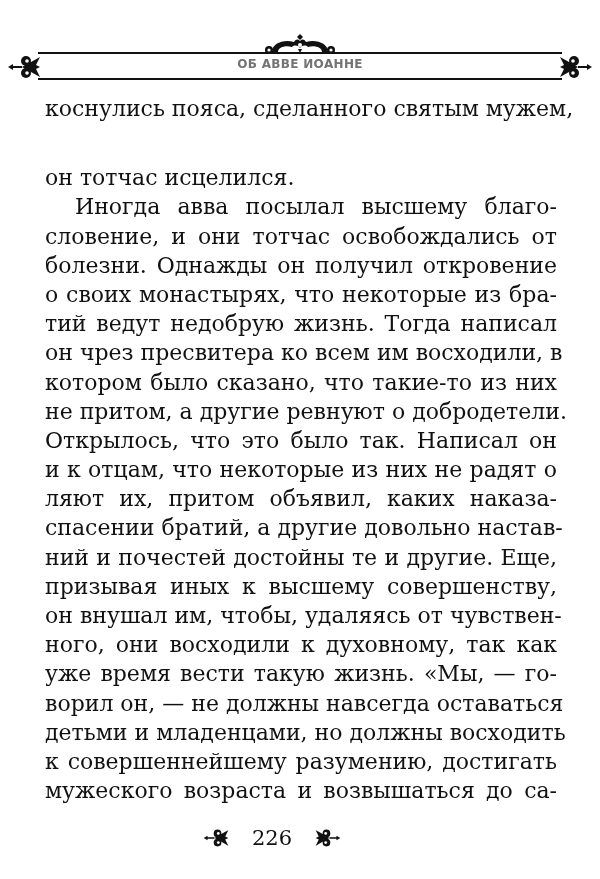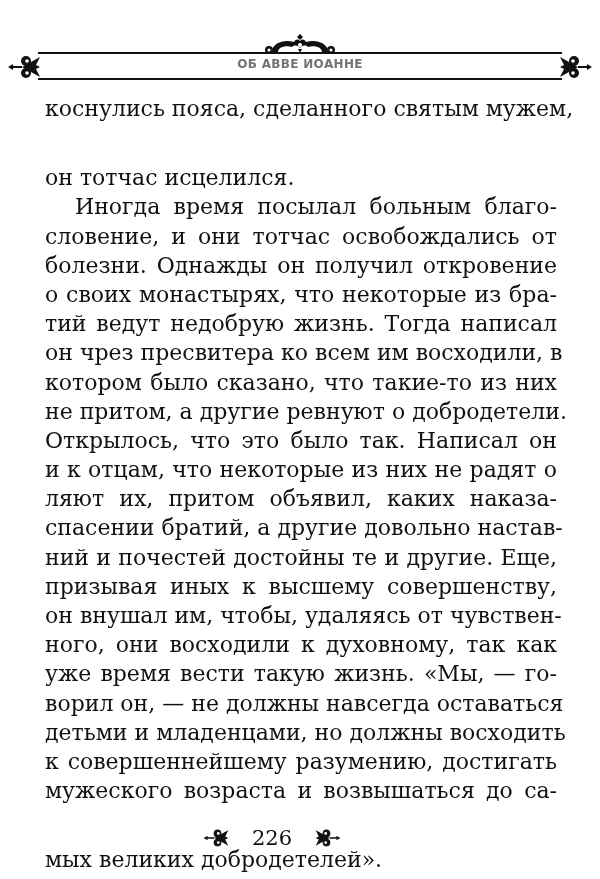--- a/index.html
+++ b/index.html
@@ -78,42 +78,41 @@
         <circle cx="21" cy="7" r="1.8" fill="#fff"></circle>
         <circle cx="21" cy="19" r="1.8" fill="#fff"></circle>
         <path d="M16 13 C22 10,28 6,34 3 L30 11 L34 13 L30 15 L34 23 C28 20,22 16,16 13Z" fill="#111"></path>
       </g>
     </svg>
   </div>
 
   <div class="body-text">
     <span class="line">коснулись пояса, сделанного святым мужем,</span>
     <span class="line last">он тотчас исцелился.</span>
-    <span class="line indent">Иногда время посылал больным благо-</span>
+    <span class="line indent">Иногда авва посылал высшему благо-</span>
     <span class="line">словение, и они тотчас освобождались от</span>
     <span class="line">болезни. Однажды он получил откровение</span>
     <span class="line">о своих монастырях, что некоторые из бра-</span>
     <span class="line">тий ведут недобрую жизнь. Тогда написал</span>
     <span class="line">он чрез пресвитера ко всем им восходили, в</span>
     <span class="line">котором было сказано, что такие-то из них</span>
     <span class="line">не притом, а другие ревнуют о добродетели.</span>
     <span class="line">Открылось, что это было так. Написал он</span>
     <span class="line">и к отцам, что некоторые из них не радят о</span>
     <span class="line">ляют их, притом объявил, каких наказа-</span>
     <span class="line">спасении братий, а другие довольно настав-</span>
     <span class="line">ний и почестей достойны те и другие. Еще,</span>
     <span class="line">призывая иных к высшему совершенству,</span>
     <span class="line">он внушал им, чтобы, удаляясь от чувствен-</span>
     <span class="line">ного, они восходили к духовному, так как</span>
     <span class="line">уже время вести такую жизнь. «Мы, — го-</span>
     <span class="line">ворил он, — не должны навсегда оставаться</span>
     <span class="line">детьми и младенцами, но должны восходить</span>
     <span class="line">к совершеннейшему разумению, достигать</span>
     <span class="line">мужеского возраста и возвышаться до са-</span>
-    <span class="line last">мых великих добродетелей».</span>
   </div>
 
   <div class="footer">
     <svg class="foot-orn" viewBox="0 0 36 26">
       <path d="M2 13 l5 -3 0 6z" fill="#111"></path>
       <rect x="6" y="12" width="10" height="2" fill="#111"></rect>
       <circle cx="20" cy="7" r="5" fill="#111"></circle>
       <circle cx="20" cy="19" r="5" fill="#111"></circle>
       <circle cx="21" cy="7" r="1.8" fill="#fff"></circle>
       <circle cx="21" cy="19" r="1.8" fill="#fff"></circle>

